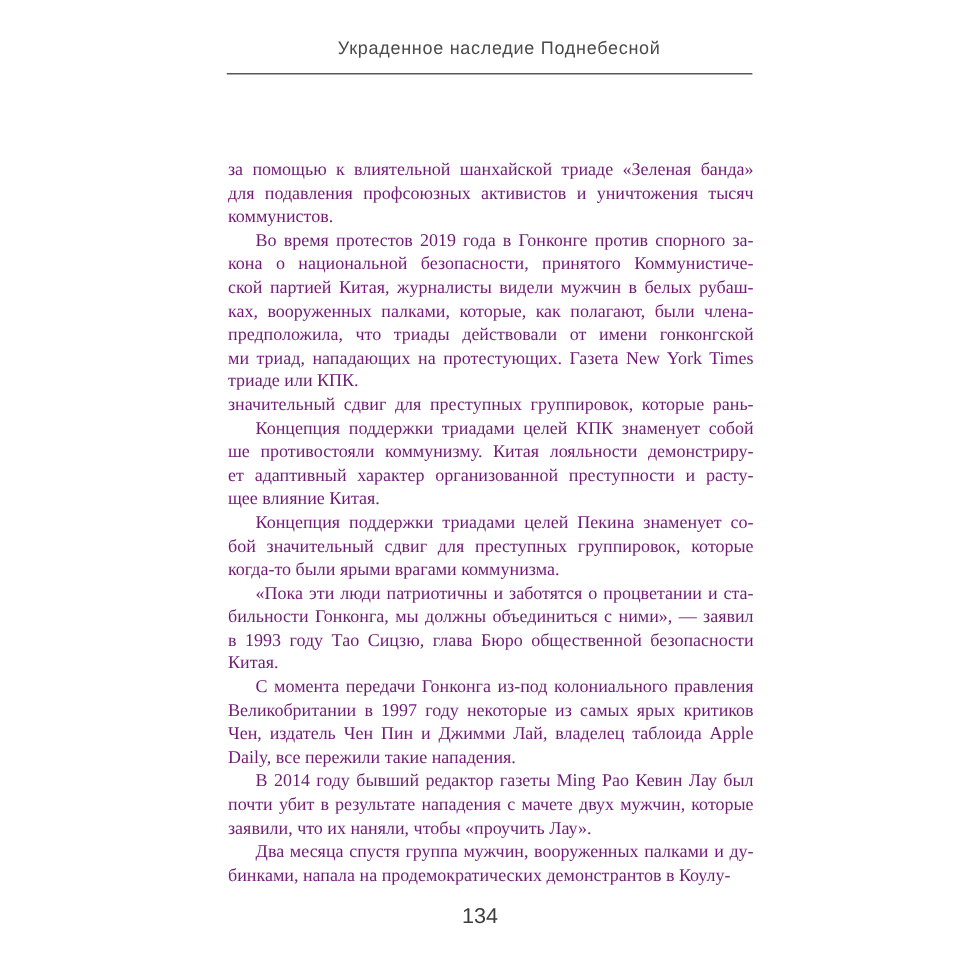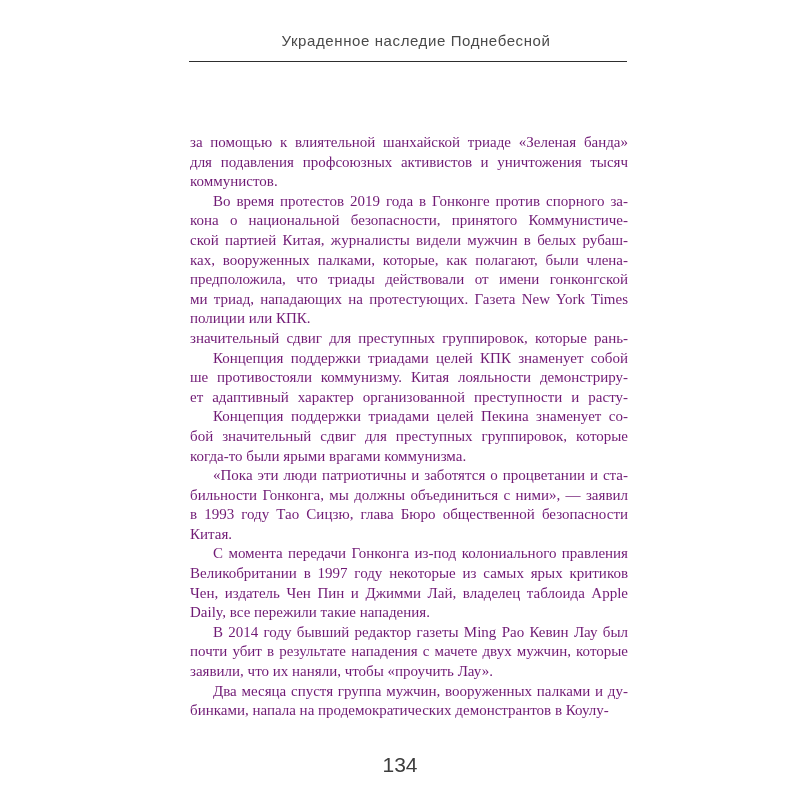--- a/index.html
+++ b/index.html
@@ -58,21 +58,21 @@
   .line.indent {
     text-indent: 23px;
   }
   .page-number {
     position: absolute;
     top: 753px;
     left: 0;
     width: 800px;
     text-align: center;
     font-family: "Liberation Sans", "DejaVu Sans", sans-serif;
-    font-size: 21px;
+    font-size: 18px;
     color: #3d3d3d;
   }
 </style>
 </head>
 <body>
 
 <div class="book-page">
   <div class="running-head">Украденное наследие Поднебесной</div>
   <div class="head-rule"></div>
   <div class="text-block">
@@ -81,27 +81,28 @@
         <div class="line">для подавления профсоюзных активистов и уничтожения тысяч</div>
         <div class="line last">коммунистов.</div>
       </div>
       <div class="paragraph">
         <div class="line indent">Во время протестов 2019 года в Гонконге против спорного за-</div>
         <div class="line">кона о национальной безопасности, принятого Коммунистиче-</div>
         <div class="line">ской партией Китая, журналисты видели мужчин в белых рубаш-</div>
         <div class="line">ках, вооруженных палками, которые, как полагают, были члена-</div>
         <div class="line">предположила, что триады действовали от имени гонконгской</div>
         <div class="line">ми триад, нападающих на протестующих. Газета New York Times</div>
-        <div class="line last">полиции или КПК.</div>
+        <div class="line last">триаде или КПК.</div>
       </div>
       <div class="paragraph">
         <div class="line">значительный сдвиг для преступных группировок, которые рань-</div>
         <div class="line indent">Концепция поддержки триадами целей КПК знаменует собой</div>
         <div class="line">ше противостояли коммунизму. Китая лояльности демонстриру-</div>
         <div class="line">ет адаптивный характер организованной преступности и расту-</div>
+        <div class="line last">щее влияние Китая.</div>
       </div>
       <div class="paragraph">
         <div class="line indent">Концепция поддержки триадами целей Пекина знаменует со-</div>
         <div class="line">бой значительный сдвиг для преступных группировок, которые</div>
         <div class="line last">когда-то были ярыми врагами коммунизма.</div>
       </div>
       <div class="paragraph">
         <div class="line indent">«Пока эти люди патриотичны и заботятся о процветании и ста-</div>
         <div class="line">бильности Гонконга, мы должны объединиться с ними», — заявил</div>
         <div class="line">в 1993 году Тао Сицзю, глава Бюро общественной безопасности</div>

